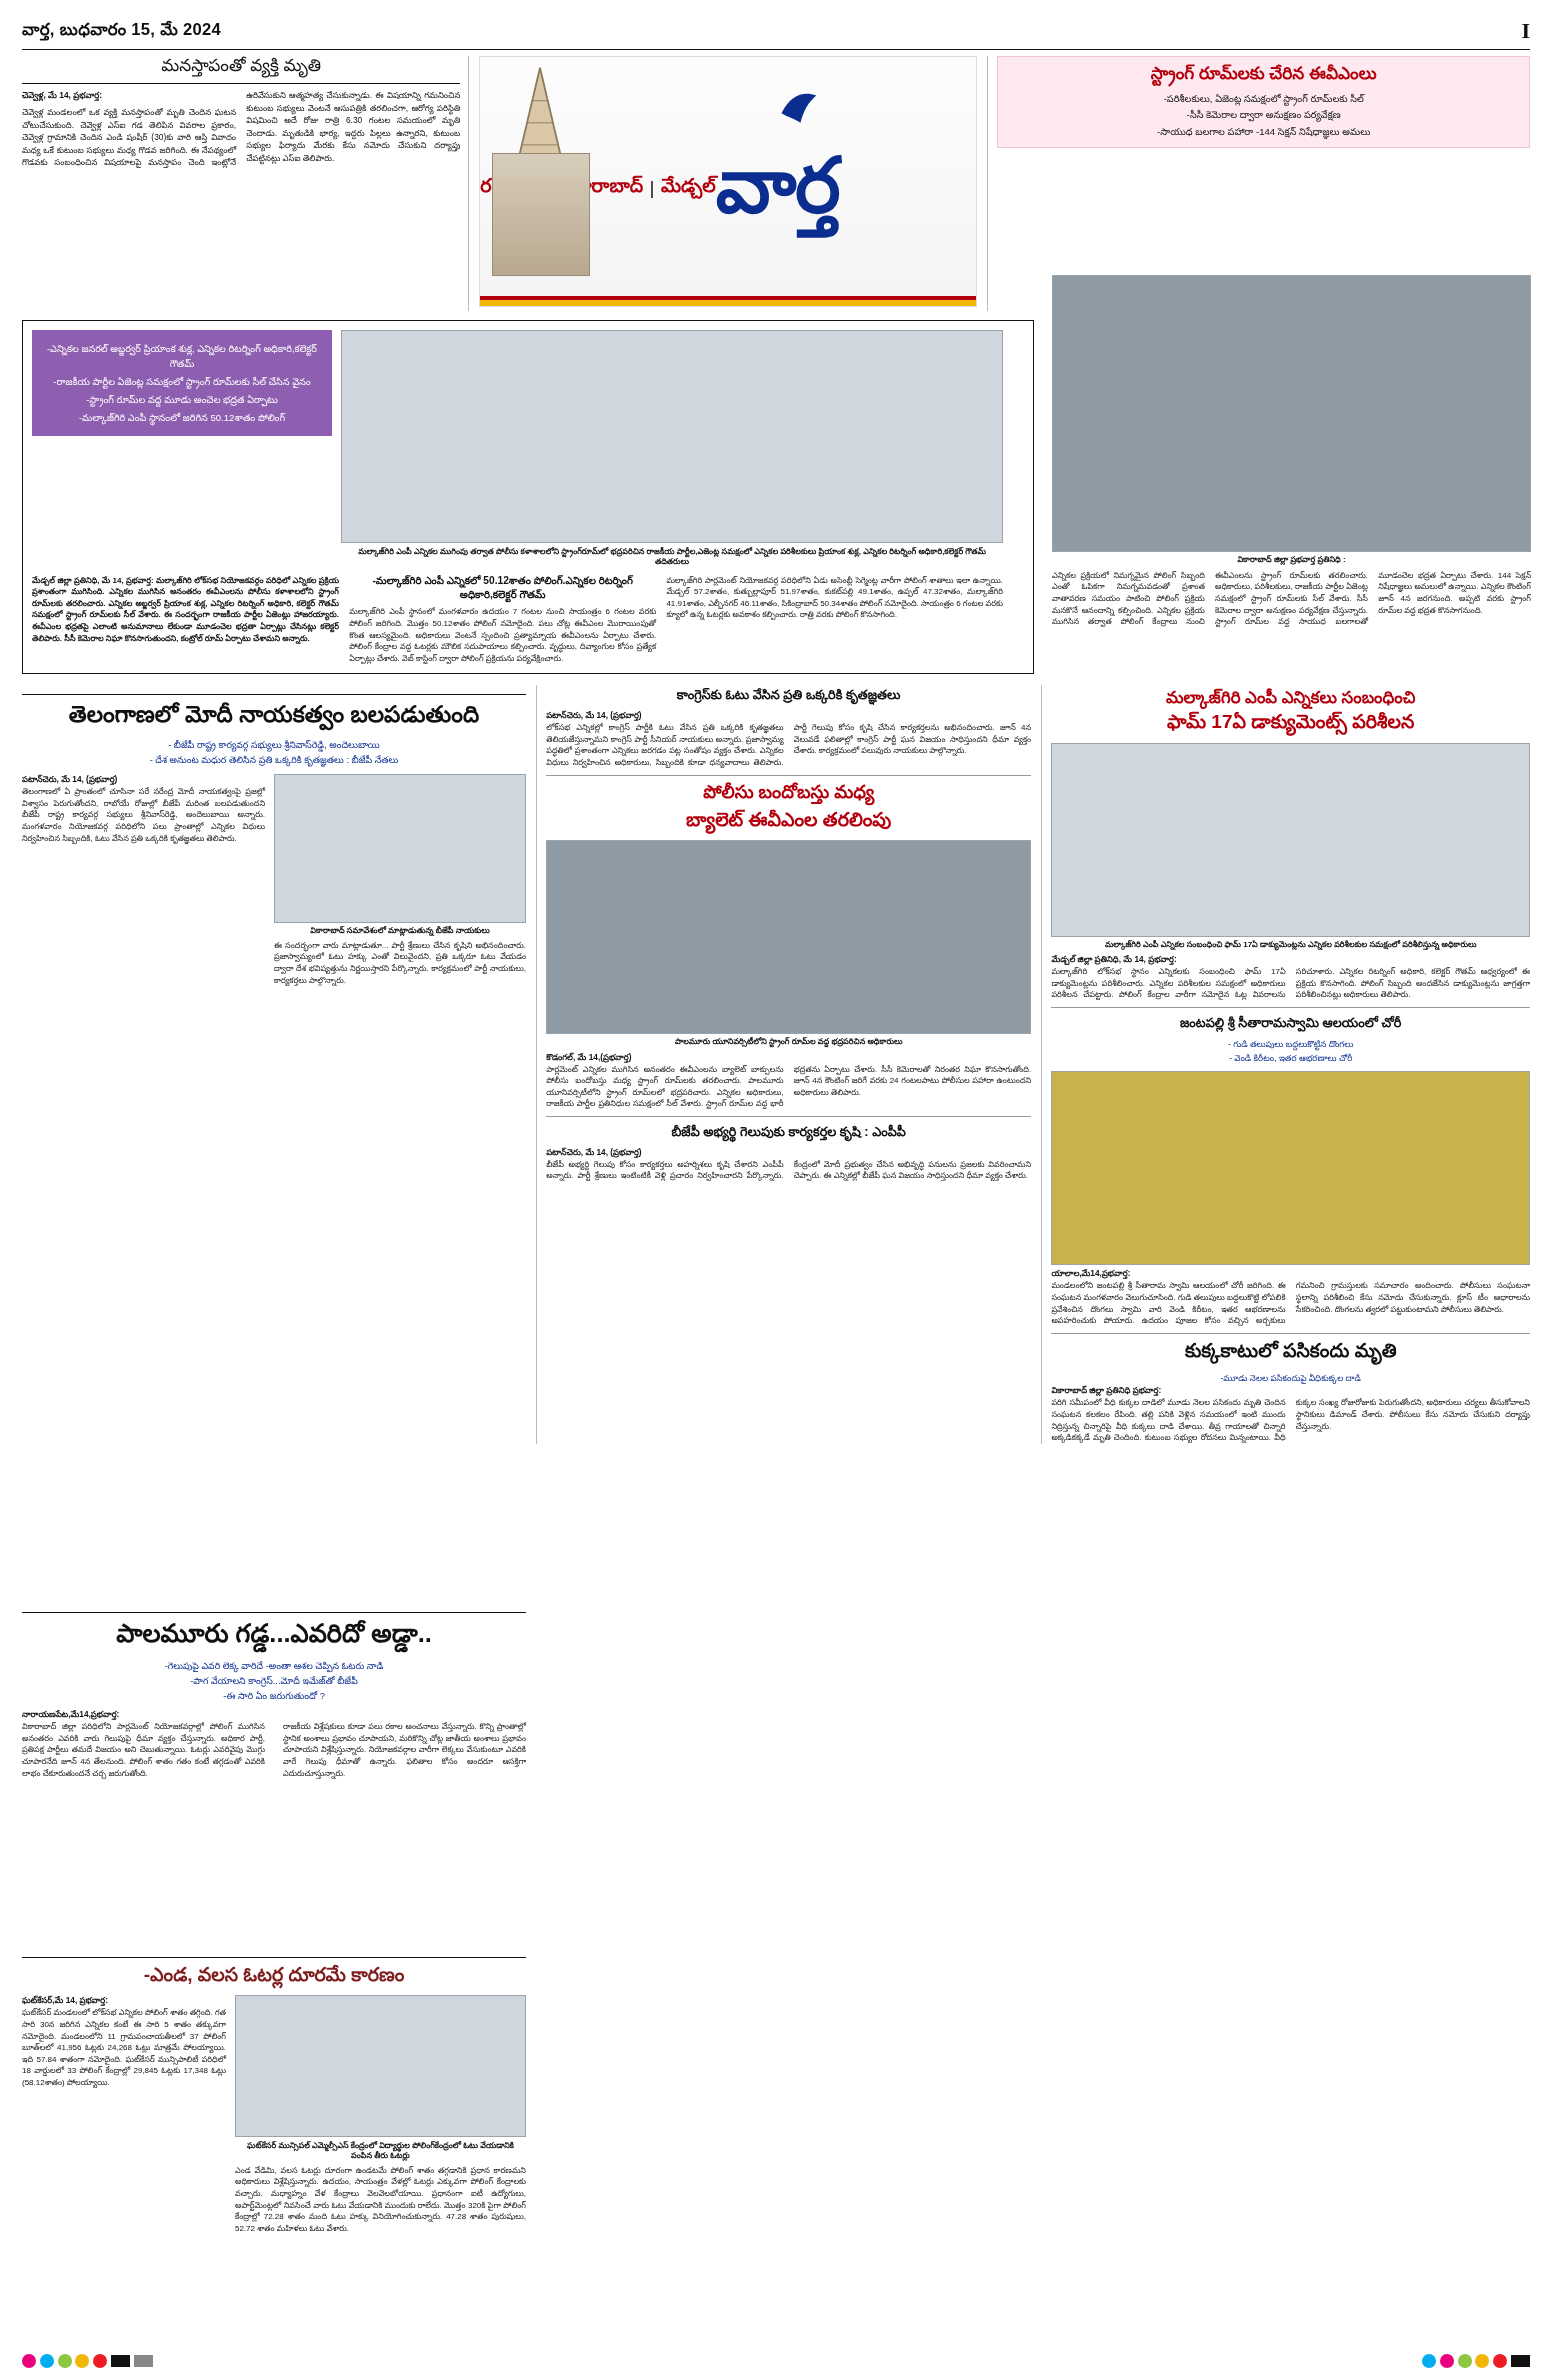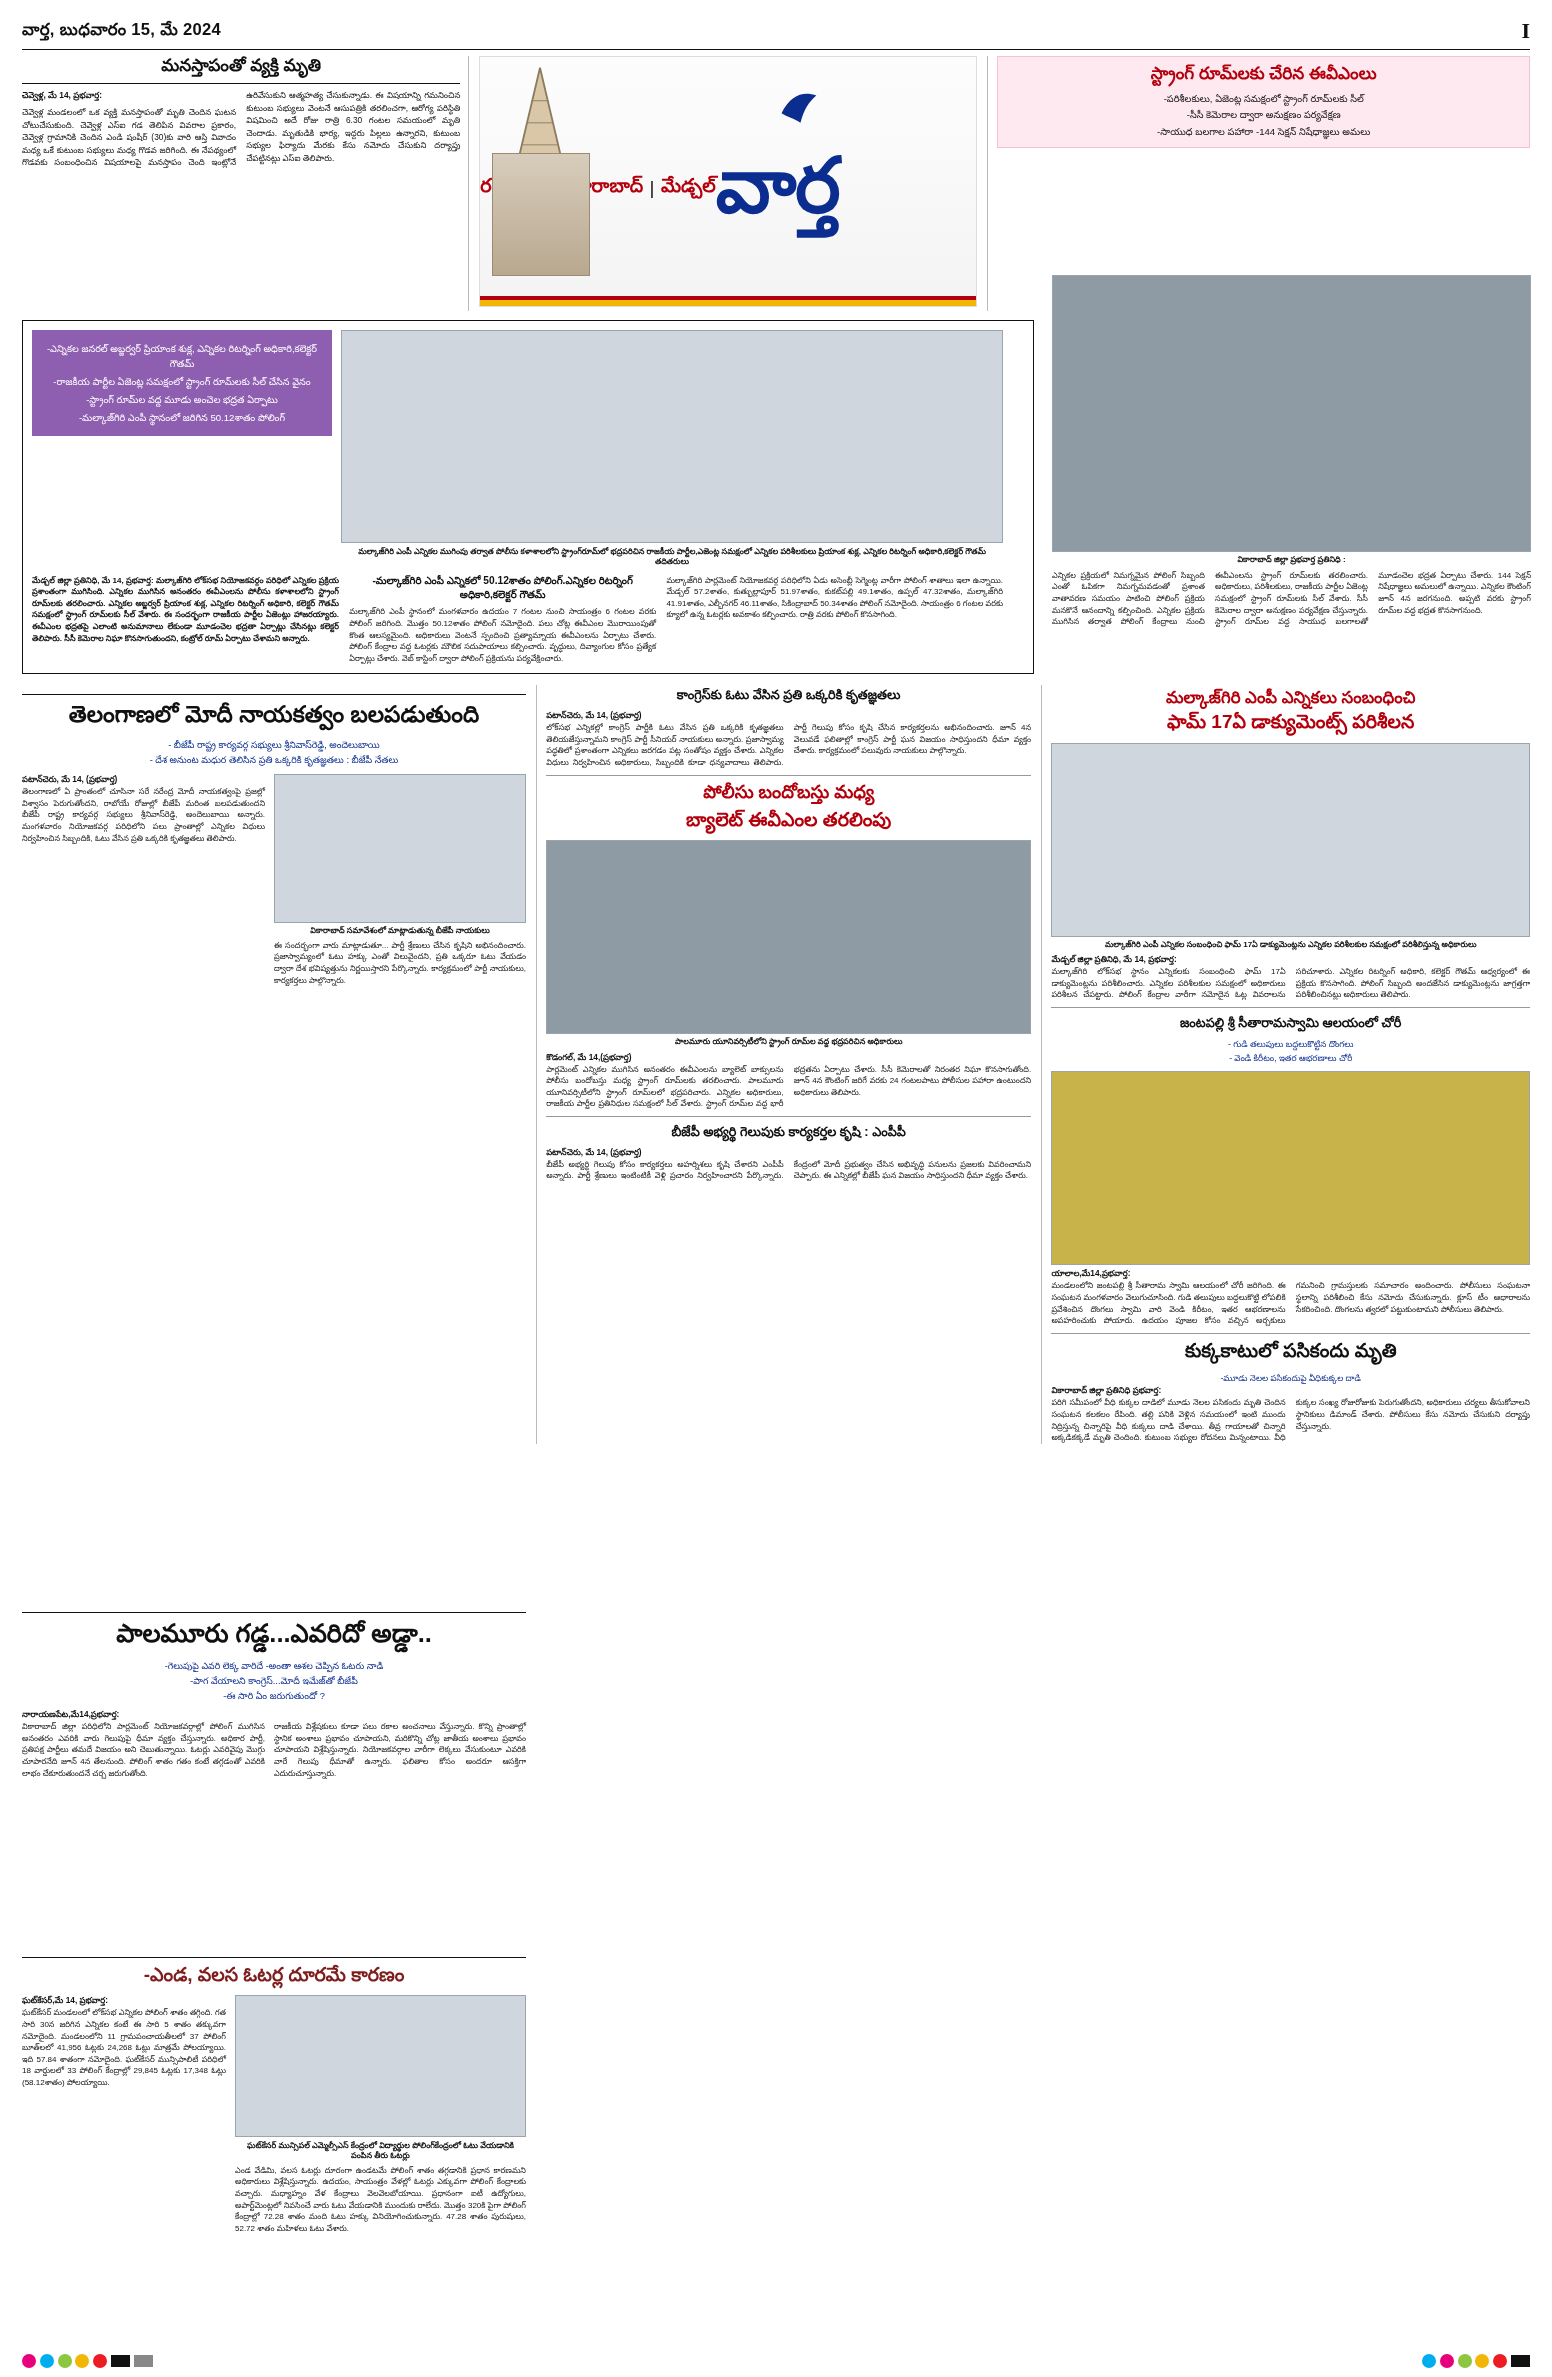--- a/index.html
+++ b/index.html
@@ -25,21 +25,21 @@
   .topbar .pageno{font-size:22px;font-weight:bold;font-family:"Liberation Serif",serif;}
   
   .headrow{
     display:flex;gap:10.2px;margin-top:6.4px;
     height:255px;
   }
   .head-left{width:447px;border-right:0.6px solid #bbb;padding-right:7.7px;box-sizing:border-box;}
   .head-mid{width:498px;text-align:center;}
   .head-right{flex:1;padding-left:9px;box-sizing:border-box;border-left:0.6px solid #bbb;}
   .headline-sm{
-    font-size:17px;font-weight:bold;text-align:center;border-bottom:1.3px solid #111;
+    font-size:17px;font-weight:normal;text-align:center;border-bottom:1.3px solid #111;
     padding-bottom:3.8px;margin-bottom:5.1px;
   }
   .body-te{
     font-size:8.4px;line-height:1.48;text-align:justify;
     column-gap:9px;
   }
   .body-te p{margin:0 0 4.5px 0;}
   
   .masthead{
     position:relative;border:0.6px solid #ddd;
@@ -281,21 +281,21 @@
     </div>
   </div>
 
   <div style="position:absolute;left:22px;top:1603px;width:504px;">
     <div class="rule"></div>
     <div class="sec-title" style="font-size:25.5px;">పాలమూరు గడ్డ...ఎవరిదో అడ్డా..</div>
     <div class="bullets">-గెలుపుపై ఎవరి లెక్క వారిదే  -అంతా ఆశల చెప్పిన ఓటరు నాడి</div>
     <div class="bullets">-పాగ వేయాలని కాంగ్రెస్...మోదీ ఇమేజ్‌తో బీజేపీ</div>
     <div class="bullets">-ఈ సారి ఏం జరుగుతుందో ?</div>
     <div class="b" style="font-size:8.3px;margin-top:5.1px;">నారాయణపేట,మే14,ప్రభవార్త:</div>
-    <div style="display:flex;gap:9px;">
+    <div style="display:flex;gap:18px;">
       <div style="width:243px;" class="tiny">వికారాబాద్ జిల్లా పరిధిలోని పార్లమెంట్ నియోజకవర్గాల్లో పోలింగ్ ముగిసిన అనంతరం ఎవరికి వారు గెలుపుపై ధీమా వ్యక్తం చేస్తున్నారు. అధికార పార్టీ, ప్రతిపక్ష పార్టీలు తమదే విజయం అని చెబుతున్నాయి. ఓటర్లు ఎవరివైపు మొగ్గు చూపారనేది జూన్ 4న తేలనుంది. పోలింగ్ శాతం గతం కంటే తగ్గడంతో ఎవరికి లాభం చేకూరుతుందనే చర్చ జరుగుతోంది.</div>
       <div style="flex:1;" class="tiny">రాజకీయ విశ్లేషకులు కూడా పలు రకాల అంచనాలు వేస్తున్నారు. కొన్ని ప్రాంతాల్లో స్థానిక అంశాలు ప్రభావం చూపాయని, మరికొన్ని చోట్ల జాతీయ అంశాలు ప్రభావం చూపాయని విశ్లేషిస్తున్నారు. నియోజకవర్గాల వారీగా లెక్కలు వేసుకుంటూ ఎవరికి వారే గెలుపు ధీమాతో ఉన్నారు. ఫలితాల కోసం అందరూ ఆసక్తిగా ఎదురుచూస్తున్నారు.</div>
     </div>
   </div>
 
   <div style="position:absolute;left:22px;top:1948px;width:504px;">
     <div class="rule"></div>
     <div class="sec-sub" style="font-size:19px;color:#7f1d1d;">-ఎండ, వలస ఓటర్ల దూరమే కారణం</div>
     <div style="display:flex;gap:9px;margin-top:5px;">
       <div style="width:204px;">

